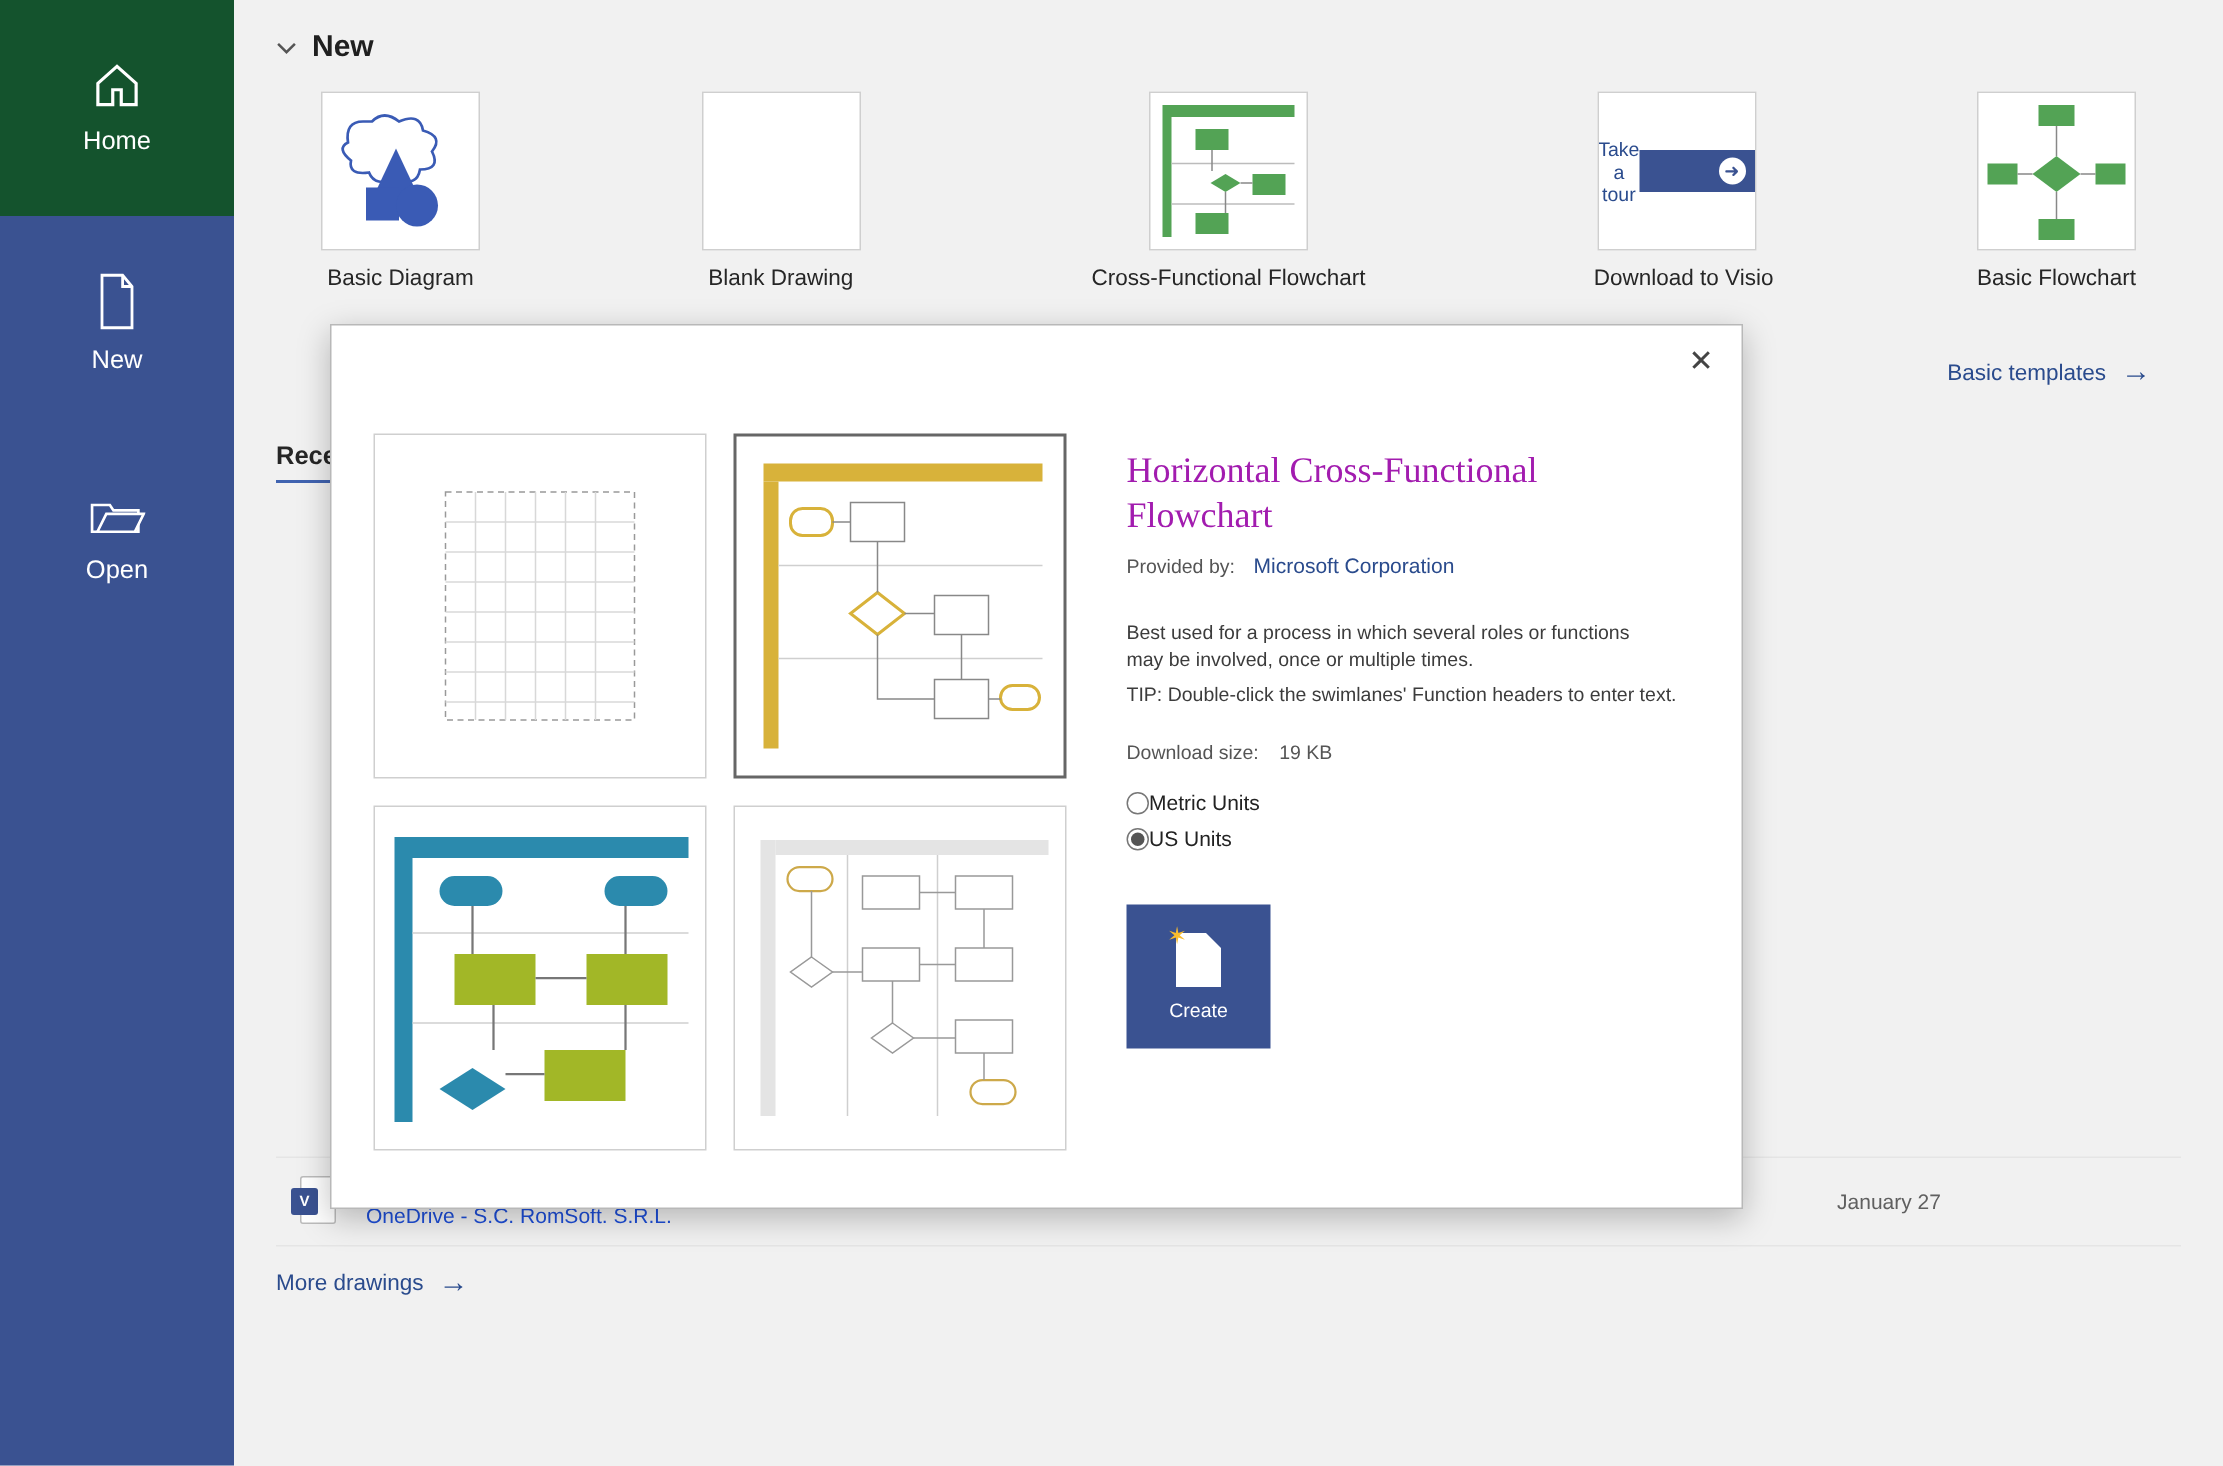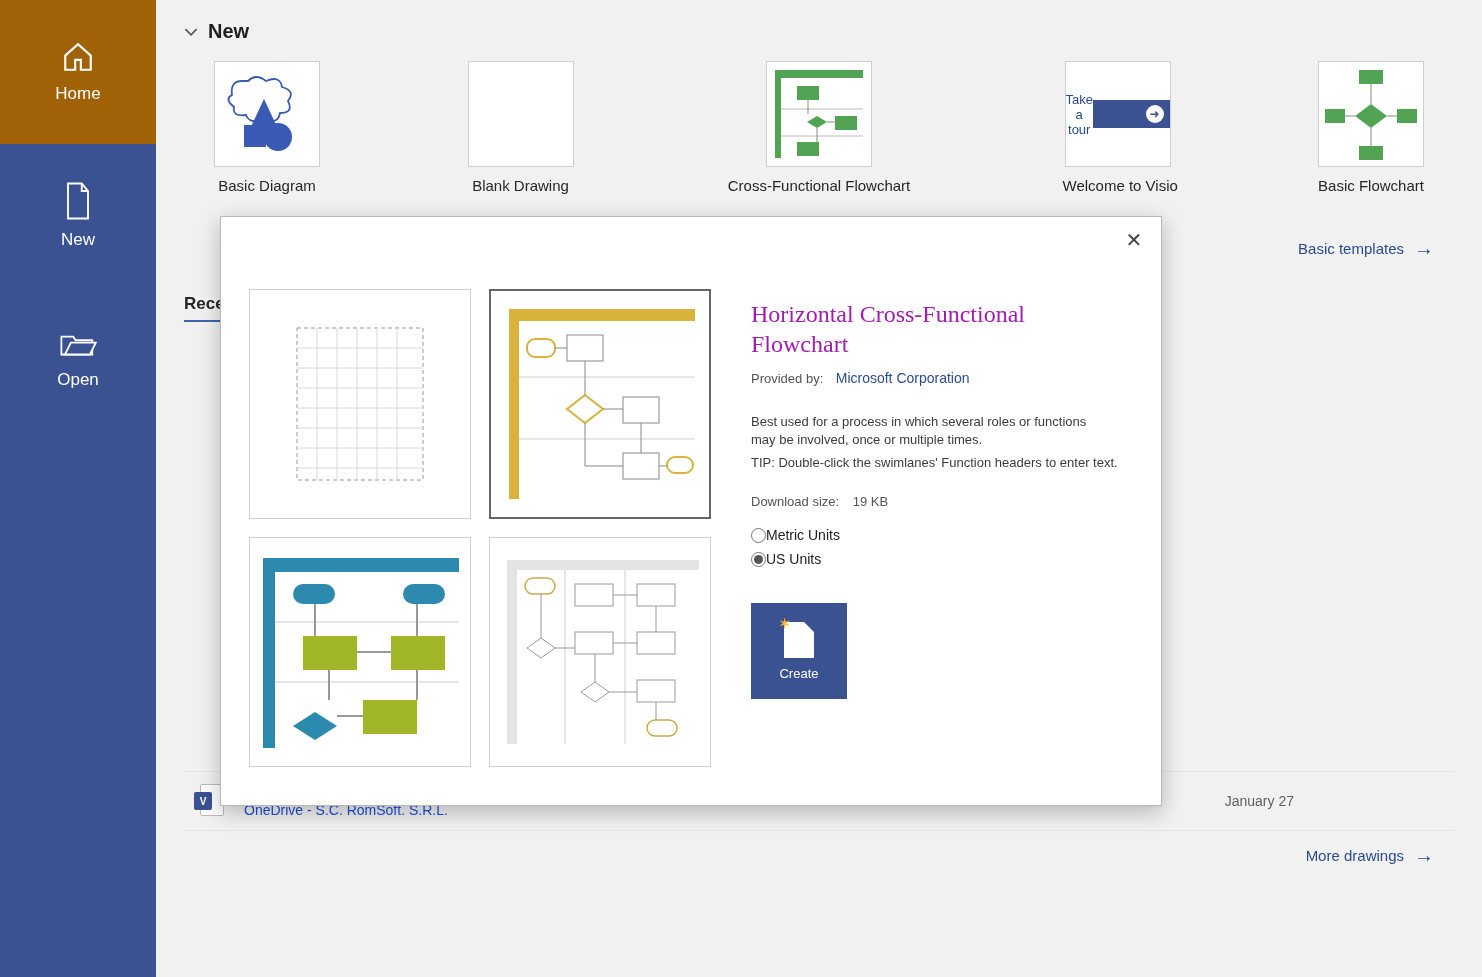--- a/index.html
+++ b/index.html
@@ -20,21 +20,21 @@
   }
   .sidebar .item {
     display: flex;
     flex-direction: column;
     align-items: center;
     justify-content: center;
     height: 144px;
     cursor: pointer;
     font-size: 17px;
   }
-  .sidebar .item.active { background: #a16207; }
+  .sidebar .item.active { background: #14532d; }
   .sidebar .icon { margin-bottom: 10px; }
   .main { position: absolute; left: 156px; right: 0; top: 0; bottom: 0; padding: 20px 28px 0 28px; }
   .section-header { display: flex; align-items: center; gap: 10px; font-size: 20px; color: #202020; font-weight: 600; margin-bottom: 18px; }
   .chevron-down { width: 14px; height: 14px; display: inline-block; }
   .templates-row { display: flex; justify-content: space-between; padding: 0 28px; }
   .template-card { width: 110px; text-align: center; cursor: pointer; }
   .thumb {
     width: 106px; height: 106px; background: #fff; border: 1px solid #cfcfcf;
     display: flex; align-items: center; justify-content: center; margin: 0 auto 10px;
     position: relative; overflow: hidden;
@@ -51,21 +51,21 @@
     padding: 12px 10px; border-bottom: 1px solid #e5e5e5; border-top: 1px solid #e5e5e5;
     margin-top: -1px;
   }
   .file-icon { width: 30px; height: 34px; margin-right: 20px; position: relative; }
   .file-icon-bg { width: 24px; height: 32px; background: #fff; border: 1px solid #bbb; border-radius: 2px; position: absolute; right: 0; }
   .file-icon-badge { position: absolute; left: 0; top: 8px; width: 18px; height: 18px; background: #3a5291; color: #fff; font-size: 10px; font-weight: bold; display: flex; align-items: center; justify-content: center; border-radius: 2px; }
   .file-main { flex: 1; }
   .file-name { font-size: 16px; color: #1a1a1a; }
   .file-loc { font-size: 14px; color: #1d4ed8; }
   .file-date { font-size: 14px; color: #606060; padding-right: 150px; }
-  .drawings-footer { display: flex; justify-content: flex-end; margin-top: 14px; margin-right: 20px; }
+  .drawings-footer { display: flex; margin-top: 14px; margin-right: 20px; }
 
   
   .modal {
     position: absolute;
     left: 220px; top: 216px;
     width: 942px; height: 590px;
     background: #fff;
     border: 1px solid #b8b8b8;
     box-shadow: 0 6px 20px rgba(0,0,0,0.25);
     display: flex;
@@ -182,21 +182,21 @@
       <div class="template-label">Cross-Functional Flowchart</div>
     </div>
 
     <div class="template-card">
       <div class="thumb" style="padding:0; ">
         <div style="flex:1; display:flex; align-items:center; justify-content:center; width:100%; color:#2a4b8d; font-size:13px;">Take a tour</div>
         <div style="height:28px; width:100%; background:#3a5291; display:flex; align-items:center; justify-content:flex-end; padding-right:6px;">
           <span style="width:18px;height:18px;background:#fff;border-radius:50%;color:#3a5291;display:flex;align-items:center;justify-content:center;font-size:12px;">➜</span>
         </div>
       </div>
-      <div class="template-label">Welcome to Visio</div>
+      <div class="template-label">Download to Visio</div>
     </div>
 
     <div class="template-card">
       <div class="thumb">
         <svg width="100" height="100" viewBox="0 0 100 100">
           <rect x="38" y="6" width="24" height="14" fill="#53a355"></rect>
           <polygon points="50,40 66,52 50,64 34,52" fill="#53a355"></polygon>
           <rect x="76" y="45" width="20" height="14" fill="#53a355"></rect>
           <rect x="4" y="45" width="20" height="14" fill="#53a355"></rect>
           <rect x="38" y="82" width="24" height="14" fill="#53a355"></rect>

